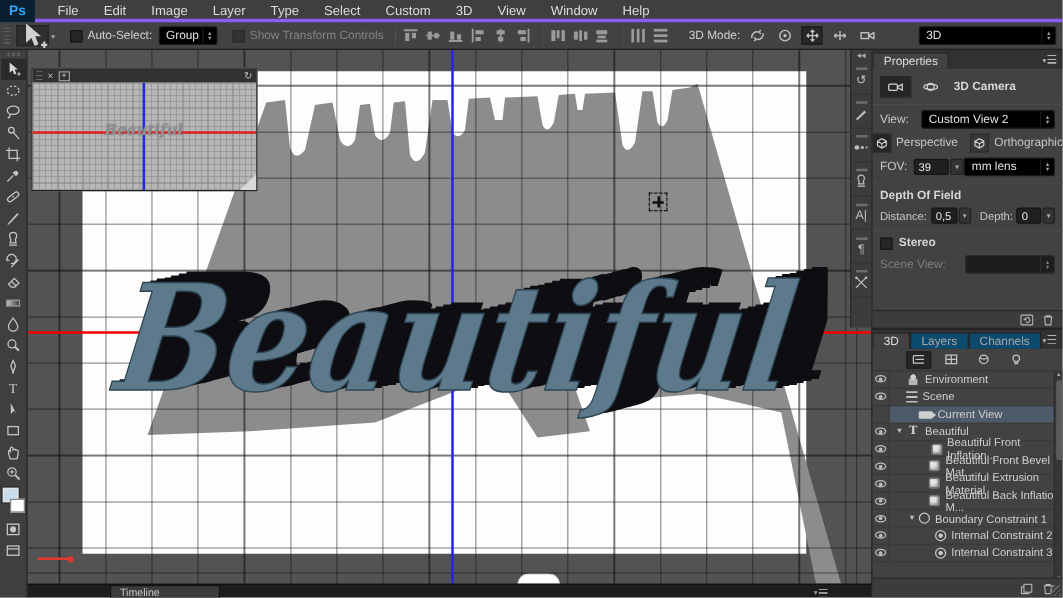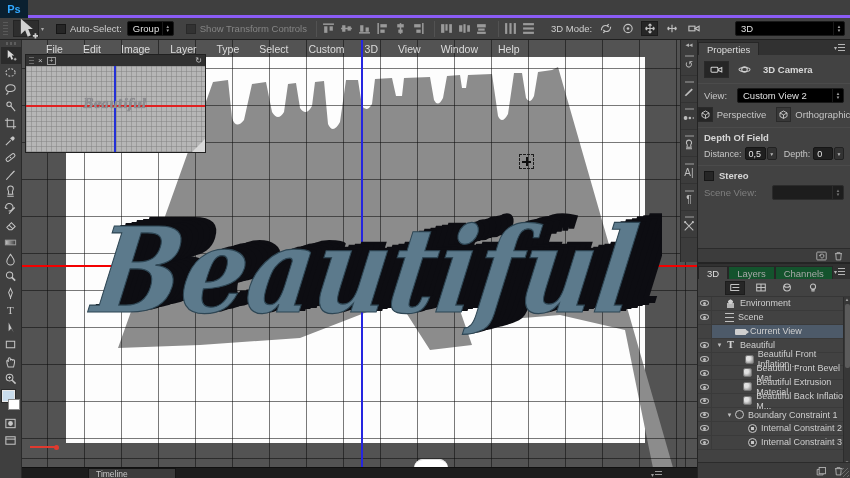--- a/index.html
+++ b/index.html
@@ -72,21 +72,21 @@
   .dock-ic{width:16px;height:27px;display:flex;flex-direction:column;align-items:center;justify-content:center;border-bottom:1px solid #333;color:#bdbdbd;font-size:10px}
   .dock-ic svg{width:12px;height:12px;stroke:#bdbdbd;fill:none;stroke-width:1.2}
   .dock-ic .dlabel{width:9px;height:2px;background:#6e6e6e;margin-bottom:2px}
 
   
   .panel{position:absolute;left:697px;width:153px;background:#424242;border-left:1px solid #242424}
   #props{top:40px;height:222px}
   #panel3d{top:262px;height:216px;border-top:2px solid #242424}
   .ptabbar{height:15px;background:#313131;display:flex;align-items:flex-end;position:relative}
   .ptab{background:#424242;height:13px;padding:0 8px;font-size:9.5px;color:#dedede;line-height:13px;border:1px solid #262626;border-bottom:none}
-  .ptab.inactive{background:#14532d;color:#a8a8a8}
+  .ptab.inactive{background:#0c4a6e;color:#a8a8a8}
   .pmenu{position:absolute;right:3px;top:3px;width:13px;height:9px;display:flex;align-items:center;gap:1px}
   .pmenu::before{content:"▾";font-size:6px;color:#b5b5b5}
   .pmenu::after{content:"";width:7px;height:7px;background:repeating-linear-gradient(to bottom,#b5b5b5 0 1px,transparent 1px 3px)}
   .pbody{position:relative;padding:4px 6px;font-size:9.5px;color:#c6c6c6}
   .prow{display:flex;align-items:center;margin-top:4px}
   .pdivider{height:1px;background:#373737;border-bottom:1px solid #4b4b4b;margin:5px -6px 0}
   .ibtn{width:25px;height:17px;background:#383838;border:1px solid #2a2a2a;display:flex;align-items:center;justify-content:center}
   .ibtn svg{width:13px;height:11px;stroke:#d2d2d2;fill:none;stroke-width:1.1}
   .ibtn.pressed{background:#262626}
   .pheader{font-weight:bold;color:#d8d8d8;margin-left:6px}
@@ -134,21 +134,21 @@
   #tlmenu::after{content:"";width:7px;height:6px;background:repeating-linear-gradient(to bottom,#9a9a9a 0 1px,transparent 1px 3px)}
 
   
   #text3d{position:absolute;left:40px;top:140px}
 </style>
 </head>
 <body>
 
 <header id="menubar">
   <div id="pslogo">Ps</div>
-  <div class="items" id="menu-items" style="display: flex; margin-top: 40px;">
+  <div class="items" id="menu-items" style="display: flex;">
       <span class="mitem">File</span>
       <span class="mitem">Edit</span>
       <span class="mitem">Image</span>
       <span class="mitem">Layer</span>
       <span class="mitem">Type</span>
       <span class="mitem">Select</span>
       <span class="mitem">Custom</span>
       <span class="mitem">3D</span>
       <span class="mitem">View</span>
       <span class="mitem">Window</span>
@@ -533,20 +533,32 @@
           </svg>
         </span>
       <span>Perspective</span>
       <span class="ibtn" style="width:20px;height:15px;margin-left:6px">
           <svg viewBox="0 0 14 14">
             <path d="M2.5 5 L7 2.5 L11.5 5 L11.5 9.5 L7 12 L2.5 9.5 Z M2.5 5 L7 7.5 L11.5 5 M7 7.5 V12"></path>
           </svg>
         </span>
       <span>Orthographic</span>
     </div>
+    <div class="prow">
+      <span>FOV:</span>
+      <span class="val" style="width:30px;margin-left:5px">39</span>
+      <span class="valbtn">▼</span>
+      <span class="dd" style="width:78px;margin-left:auto">
+        <span>mm lens</span>
+        <span class="ud">
+            <span>▲</span>
+            <span>▼</span>
+          </span>
+      </span>
+    </div>
     <div class="pdivider"></div>
     <div class="prow">
         <span class="boldlbl">Depth Of Field</span>
       </div>
     <div class="prow" style="font-size:9px">
       <span>Distance:</span>
       <span class="val" style="width:24px;margin-left:3px">0,5</span>
       <span class="valbtn">▼</span>
       <span style="margin-left:7px">Depth:</span>
       <span class="val" style="width:22px;margin-left:3px">0</span>

